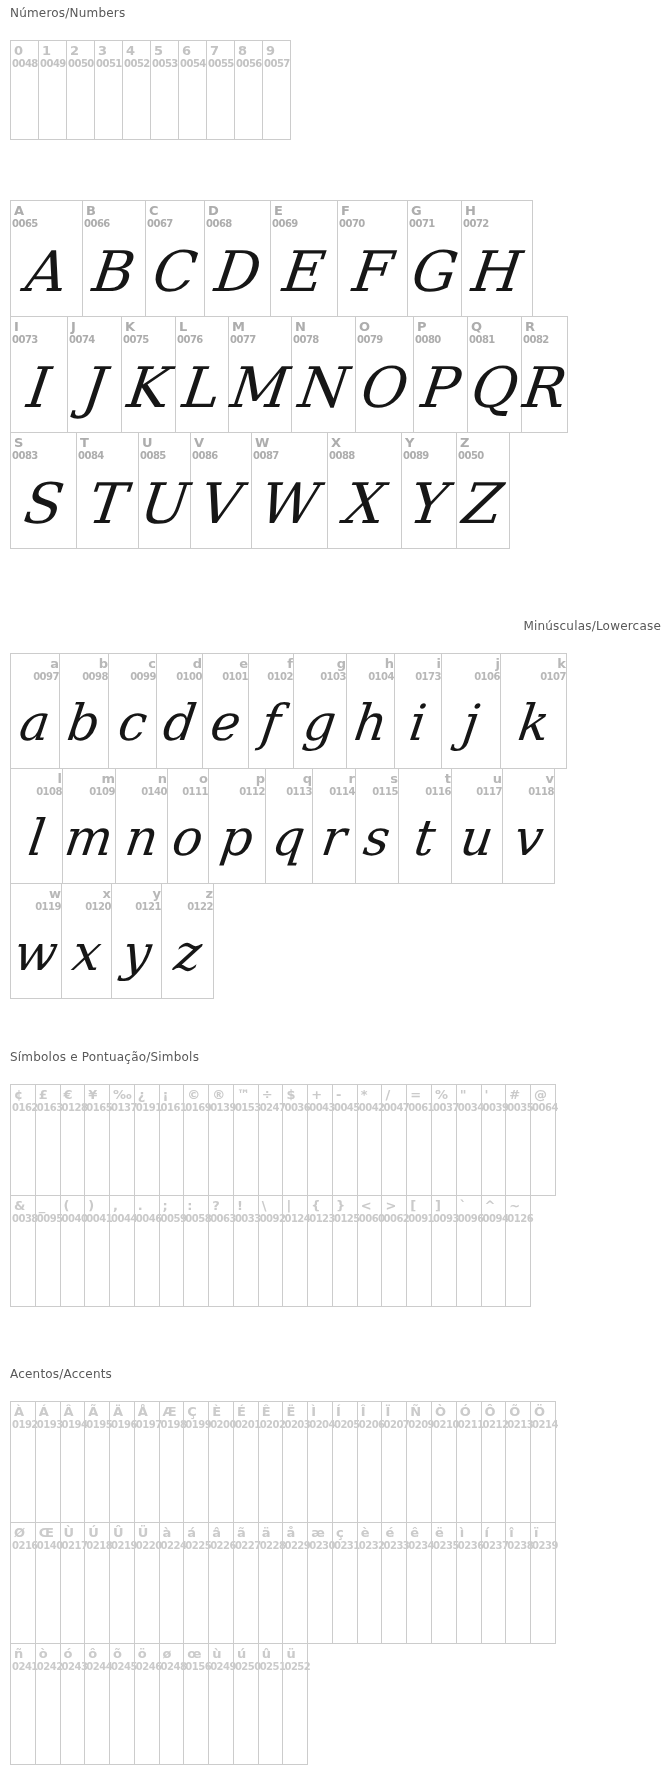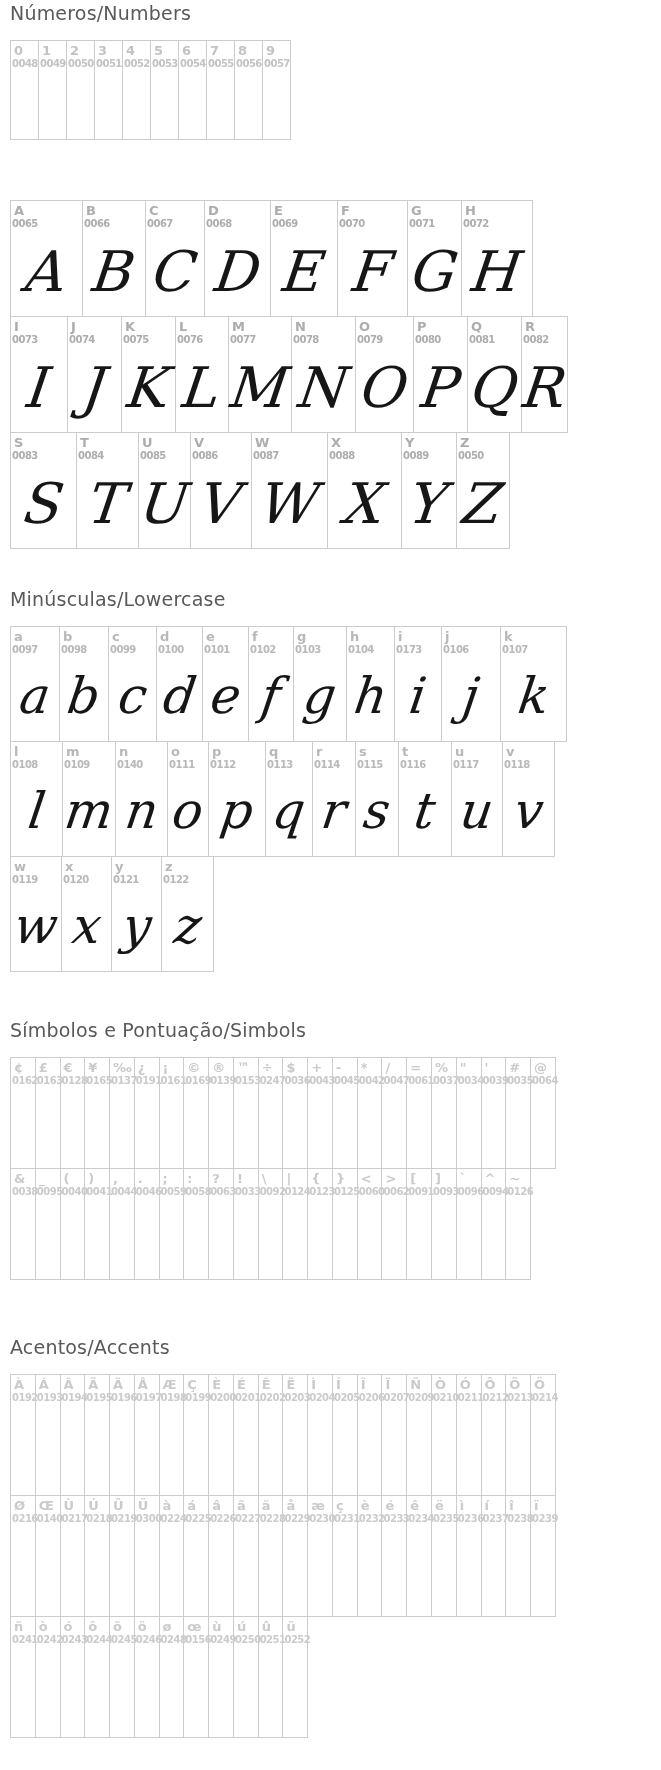--- a/index.html
+++ b/index.html
@@ -1,25 +1,25 @@
 <!DOCTYPE html>
 <html style="--title-color: #595959; --border-color: #cccccc; --glyph-color: #161616;"><head>
 <meta charset="utf-8">
 <style>
   html,body{margin:0;padding:0;background:#ffffff;}
   body{width:661px;height:1770px;overflow:hidden;font-family:"DejaVu Sans","Liberation Sans",sans-serif;}
   main{padding:2px 0 0 10px;}
   section{display:block;}
   .sec-numbers{margin-top:0;}
   .sec-uppercase{margin-top:60px;}
-  .sec-lowercase{margin-top:39px;}
+  .sec-lowercase{margin-top:66px;text-align:right;}
   .sec-symbols{margin-top:47px;}
   .sec-accents{margin-top:56px;}
   .title{
-    font-size:19px;font-weight:400;line-height:22px;margin:0 0 16px 0;
+    font-size:12px;font-weight:400;line-height:22px;margin:0 0 16px 0;
     color:var(--title-color,#595959);letter-spacing:.2px;
     font-family:"DejaVu Sans","Liberation Sans",sans-serif;
   }
   .tbl{display:block;}
   .row{display:flex;}
   .row + .row{margin-top:-1px;}
   .cell{
     box-sizing:border-box;flex:none;position:relative;
     border:1px solid var(--border-color,#cccccc);
     margin-right:-1px;background:transparent;
@@ -664,21 +664,21 @@
           <div class="cell" style="width: 25.77px; height: 122px;">
             <span class="ch">Ú</span>
             <span class="code">0218</span>
           </div>
           <div class="cell" style="width: 25.77px; height: 122px;">
             <span class="ch">Û</span>
             <span class="code">0219</span>
           </div>
           <div class="cell" style="width: 25.77px; height: 122px;">
             <span class="ch">Ü</span>
-            <span class="code">0300</span>
+            <span class="code">0220</span>
           </div>
           <div class="cell" style="width: 25.77px; height: 122px;">
             <span class="ch">à</span>
             <span class="code">0224</span>
           </div>
           <div class="cell" style="width: 25.77px; height: 122px;">
             <span class="ch">á</span>
             <span class="code">0225</span>
           </div>
           <div class="cell" style="width: 25.77px; height: 122px;">

